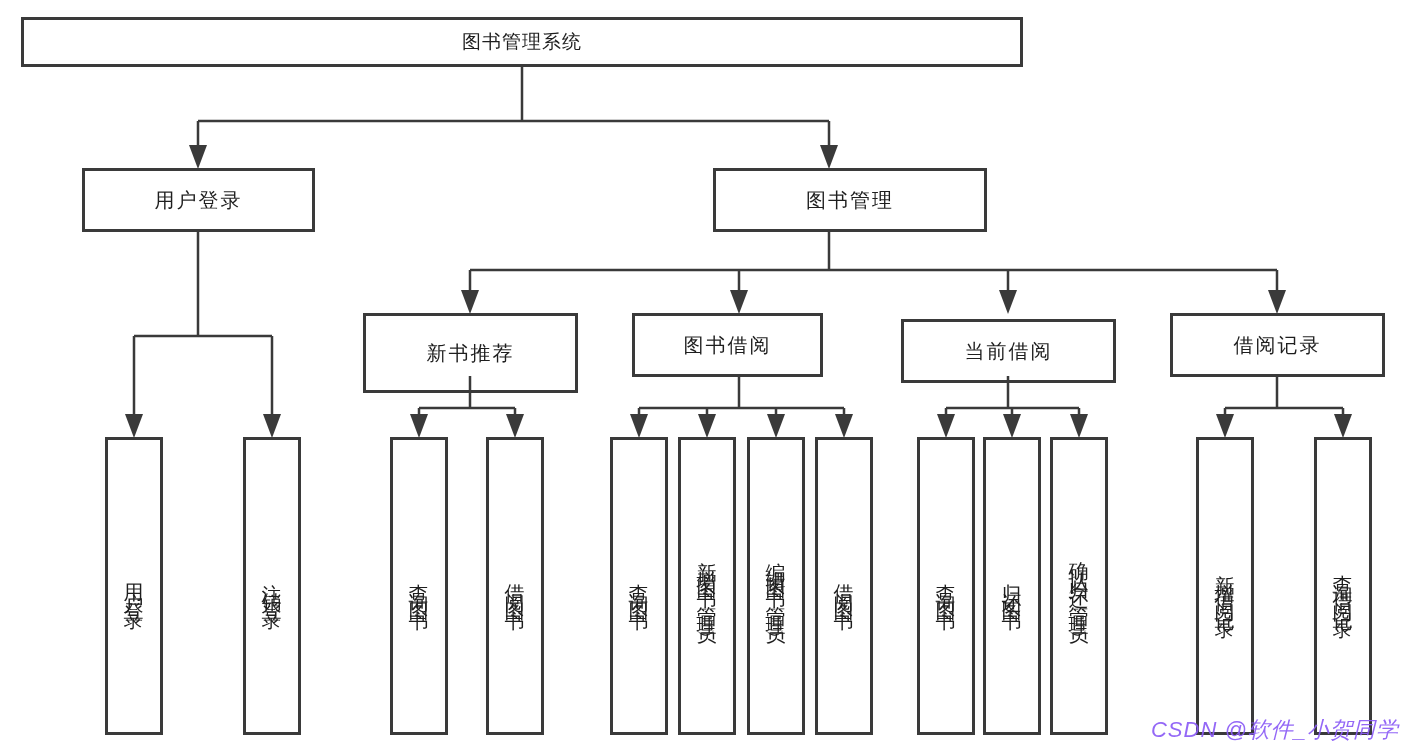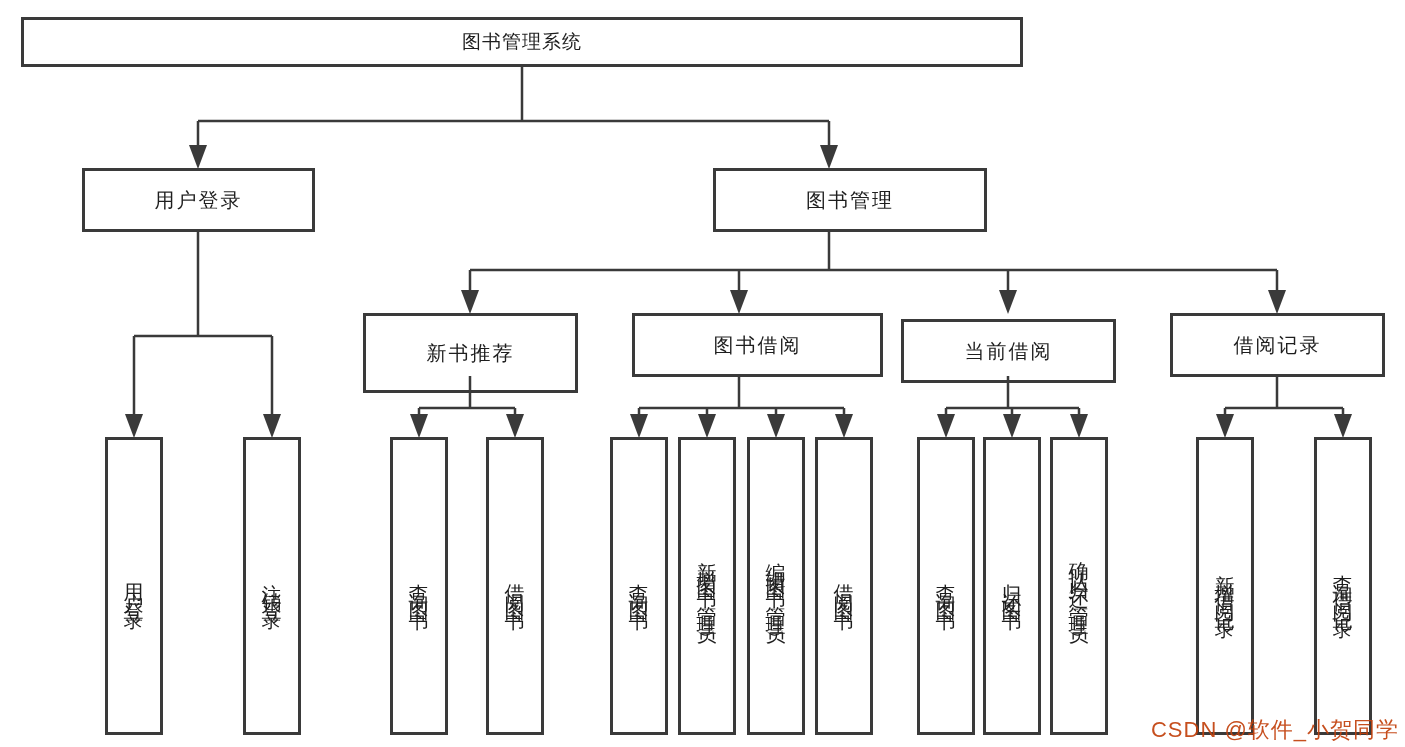--- a/index.html
+++ b/index.html
@@ -31,25 +31,26 @@
     white-space:nowrap;
   }
   .connectors{
     position:absolute;left:0;top:0;width:1405px;height:747px;
     z-index:3;pointer-events:none;
   }
   .watermark{
     position:absolute;
     right:6px;bottom:2px;
     font-size:22px;
-    color:#c2410c;
+    color:#8b5cf6;
     opacity:0.92;
     z-index:10;
     letter-spacing:1px;
     white-space:nowrap;
+    font-style:italic;
   }
 </style>
 </head>
 <body>
 
 <div class="stage">
 
   <svg class="connectors" width="1405" height="747" viewBox="0 0 1405 747" xmlns="http://www.w3.org/2000/svg">
     <g stroke="#3a3a3a" stroke-width="2.5" fill="none">
 
@@ -100,21 +101,21 @@
   <div class="box" style="left:82px;top:168px;width:233px;height:64px;">
     <span class="h-label">用户登录</span>
   </div>
   <div class="box" style="left:713px;top:168px;width:274px;height:64px;">
     <span class="h-label">图书管理</span>
   </div>
 
   <div class="box" style="left:363px;top:313px;width:215px;height:80px;">
     <span class="h-label">新书推荐</span>
   </div>
-  <div class="box" style="left:632px;top:313px;width:251px;height:64px;">
+  <div class="box" style="left:632px;top:313px;width:191px;height:64px;">
     <span class="h-label">图书借阅</span>
   </div>
   <div class="box" style="left:901px;top:313px;width:215px;height:64px;margin-top:6px;">
     <span class="h-label">当前借阅</span>
   </div>
   <div class="box" style="left:1170px;top:313px;width:215px;height:64px;">
     <span class="h-label">借阅记录</span>
   </div>
 
   <div class="box leaf" style="left:105px;">

